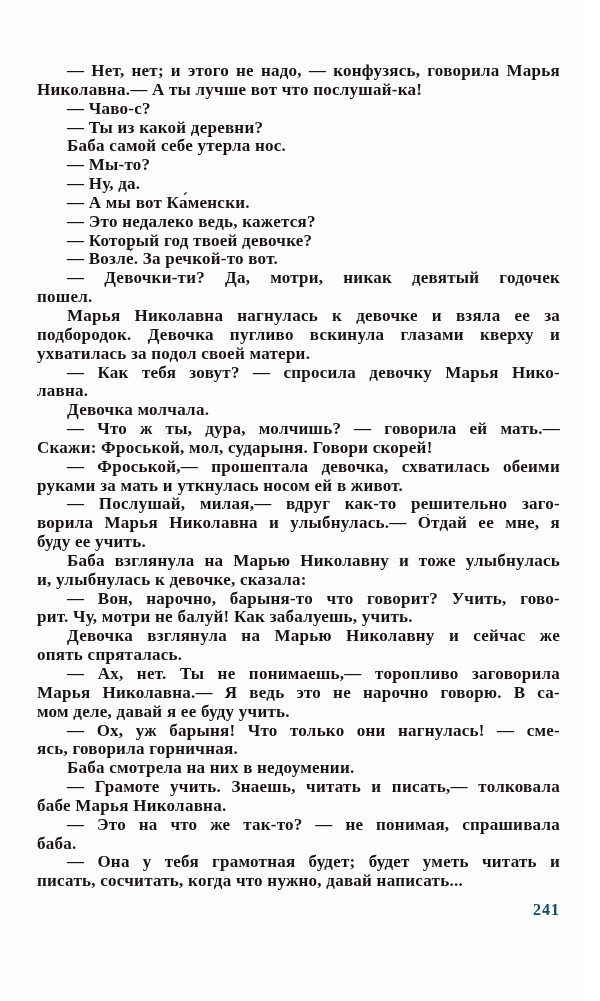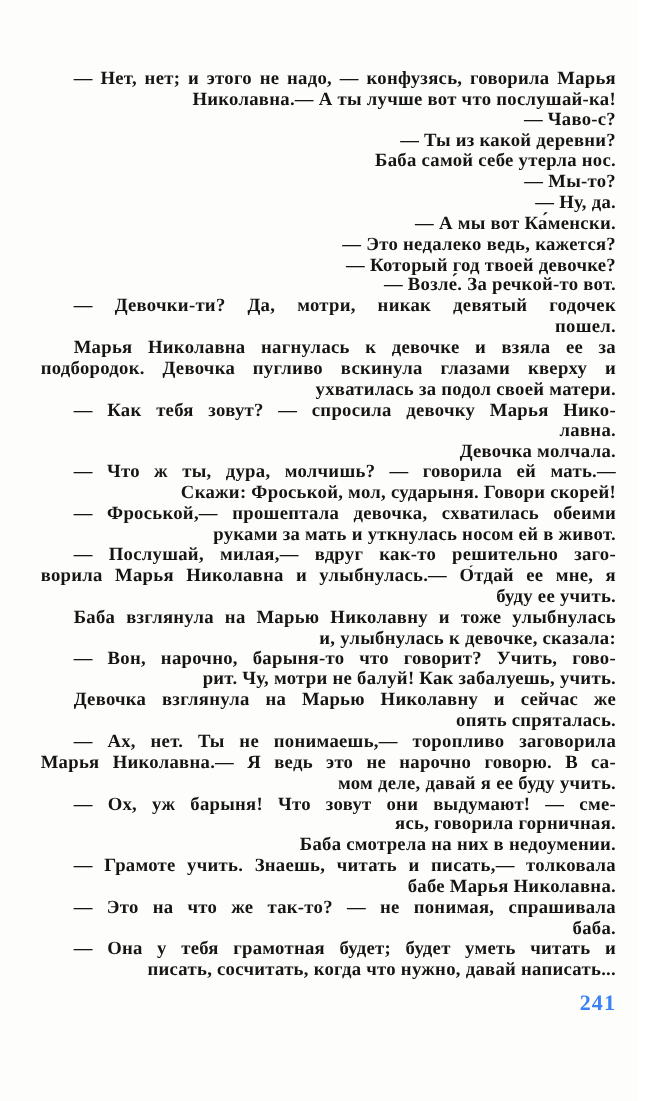--- a/index.html
+++ b/index.html
@@ -23,40 +23,40 @@
     left: 37px;
     top: 62px;
     width: 523px;
   }
   .text-line {
     height: 18.85px;
     line-height: 18.85px;
     font-size: 17px;
     letter-spacing: 0.25px;
     white-space: nowrap;
-    text-align: right;
+    text-align: left;
   }
   .text-line.just {
     white-space: normal;
     text-align: justify;
     text-align-last: justify;
     overflow: hidden;
   }
   .text-line.indent {
     padding-left: 30px;
   }
   .page-number {
     position: absolute;
     left: 37px;
     top: 901px;
     width: 523px;
     text-align: right;
-    font-size: 20px;
+    font-size: 16px;
     letter-spacing: 1px;
-    color: #3b82f6;
+    color: #0c4a6e;
   }
 </style>
 </head>
 <body>
 
 <div class="scan-page">
   <div class="text-block">
       <div class="text-line indent just">— Нет, нет; и этого не надо, — конфузясь, говорила Марья</div>
       <div class="text-line">Николавна.— А ты лучше вот что послушай-ка!</div>
       <div class="text-line indent">— Чаво-с?</div>
@@ -85,21 +85,21 @@
       <div class="text-line">буду ее учить.</div>
       <div class="text-line indent just">Баба взглянула на Марью Николавну и тоже улыбнулась</div>
       <div class="text-line">и, улыбнулась к девочке, сказала:</div>
       <div class="text-line indent just">— Вон, нарочно, барыня-то что говорит? Учить, гово-</div>
       <div class="text-line">рит. Чу, мотри не балуй! Как забалуешь, учить.</div>
       <div class="text-line indent just">Девочка взглянула на Марью Николавну и сейчас же</div>
       <div class="text-line">опять спряталась.</div>
       <div class="text-line indent just">— Ах, нет. Ты не понимаешь,— торопливо заговорила</div>
       <div class="text-line just">Марья Николавна.— Я ведь это не нарочно говорю. В са-</div>
       <div class="text-line">мом деле, давай я ее буду учить.</div>
-      <div class="text-line indent just">— Ох, уж барыня! Что зовут они выдумают! — сме-</div>
+      <div class="text-line indent just">— Ох, уж барыня! Что только они нагнулась! — сме-</div>
       <div class="text-line">ясь, говорила горничная.</div>
       <div class="text-line indent">Баба смотрела на них в недоумении.</div>
       <div class="text-line indent just">— Грамоте учить. Знаешь, читать и писать,— толковала</div>
       <div class="text-line">бабе Марья Николавна.</div>
       <div class="text-line indent just">— Это на что же так-то? — не понимая, спрашивала</div>
       <div class="text-line">баба.</div>
       <div class="text-line indent just">— Она у тебя грамотная будет; будет уметь читать и</div>
       <div class="text-line">писать, сосчитать, когда что нужно, давай написать...</div>
     </div>
   <div class="page-number">241</div>

